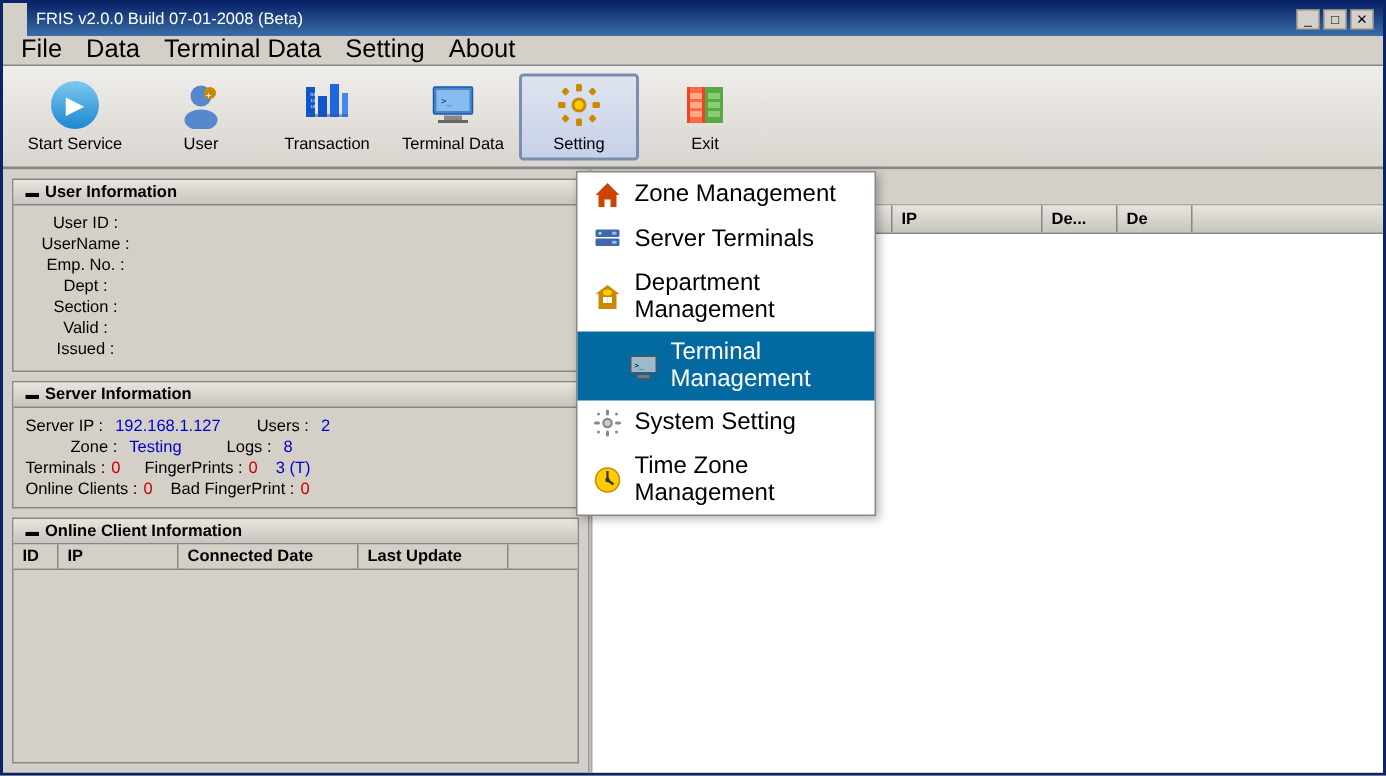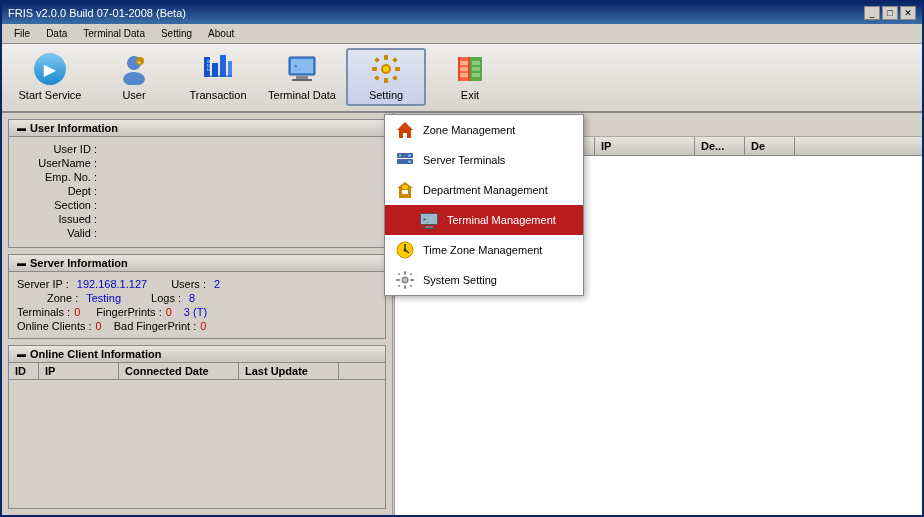--- a/index.html
+++ b/index.html
@@ -15,20 +15,21 @@
     
     .window-title-bar {
       background: linear-gradient(to bottom, #0a246a, #3a6ea5);
       color: white;
       font-size: 11px;
       padding: 3px 6px;
       display: flex;
       align-items: center;
       justify-content: space-between;
       height: 22px;
+      margin-left: 16px;
     }
     .window-controls {
       display: flex;
       gap: 2px;
     }
     .win-btn {
       width: 16px;
       height: 14px;
       background: #d4d0c8;
       border: 1px solid #888;
@@ -45,21 +46,21 @@
       background: #d4d0c8;
       border-bottom: 1px solid #888;
       display: flex;
       align-items: center;
       height: 20px;
       padding: 0 4px;
     }
     .menu-item {
       padding: 2px 8px;
       cursor: pointer;
-      font-size: 10px;
+      font-size: 17px;
       text-align: right;
     }
 
     
     .toolbar {
       background: linear-gradient(to bottom, #f0eeeb, #d8d4ce);
       border-bottom: 2px solid #888;
       display: flex;
       align-items: center;
       padding: 4px 8px;
@@ -138,21 +139,21 @@
       padding: 6px 8px;
     }
 
     
     .info-row {
       display: flex;
       align-items: center;
       margin-bottom: 2px;
     }
     .info-label {
-      text-align: right;
+      text-align: center;
       width: 80px;
       margin-right: 4px;
       color: #000;
     }
     .info-value {
       flex: 1;
       color: #000;
     }
 
     
@@ -228,35 +229,35 @@
       display: flex;
       align-items: center;
       padding: 5px 10px;
       gap: 8px;
       cursor: pointer;
       font-size: 11px;
       color: #000;
       border-bottom: none;
     }
     .dropdown-item.highlighted {
-      background: #b91c1c;
+      background: #0369a1;
       color: white;
       padding-left: 34px;
     }
     .dropdown-icon {
       width: 20px;
       height: 20px;
       display: flex;
       align-items: center;
       justify-content: center;
       font-size: 14px;
       flex-shrink: 0;
     }
     .dropdown-label {
-      font-size: 11px;
+      font-size: 16px;
     }
 
     
     .icon-zone { color: #cc4400; }
 
     .vertical-divider {
       width: 3px;
       background: linear-gradient(to right, #888, #ccc, #888);
       cursor: col-resize;
     }
@@ -395,25 +396,25 @@
           </div>
           <div class="info-row">
             <span class="info-label">Dept :</span>
             <span class="info-value"></span>
           </div>
           <div class="info-row">
             <span class="info-label">Section :</span>
             <span class="info-value"></span>
           </div>
           <div class="info-row">
+            <span class="info-label">Valid :</span>
+            <span class="info-value"></span>
+          </div>
+          <div class="info-row">
             <span class="info-label">Issued :</span>
-            <span class="info-value"></span>
-          </div>
-          <div class="info-row">
-            <span class="info-label">Valid :</span>
             <span class="info-value"></span>
           </div>
         </div>
       </div>
 
       <div class="group-box">
         <div class="group-box-header">
           <span class="collapse-icon">▬</span>
           <span>Server Information</span>
         </div>
@@ -526,48 +527,48 @@
         <div class="dropdown-icon">
           <svg width="20" height="20" viewBox="0 0 20 20">
             <rect x="1" y="3" width="18" height="12" rx="1" fill="#555"></rect>
             <rect x="2" y="4" width="16" height="10" fill="#99bbcc"></rect>
             <rect x="6" y="16" width="8" height="2" fill="#777"></rect>
             <rect x="4" y="18" width="12" height="1" fill="#555"></rect>
             <text x="4" y="11" fill="#003" font-size="5" font-family="monospace">&gt;_</text>
           </svg>
         </div>
         <span class="dropdown-label">Terminal Management</span>
-      </div>
-
-      <div class="dropdown-item">
-        <div class="dropdown-icon">
-          <svg width="20" height="20" viewBox="0 0 20 20">
-            <circle cx="10" cy="10" r="8" fill="#ffcc00" stroke="#cc8800" stroke-width="1"></circle>
-            <line x1="10" y1="10" x2="10" y2="4" stroke="#333" stroke-width="1.5"></line>
-            <line x1="10" y1="10" x2="14" y2="13" stroke="#333" stroke-width="1.5"></line>
-            <circle cx="10" cy="10" r="1.5" fill="#333"></circle>
-          </svg>
-        </div>
-        <span class="dropdown-label">Time Zone Management</span>
       </div>
 
       <div class="dropdown-item">
         <div class="dropdown-icon">
           <svg width="20" height="20" viewBox="0 0 20 20">
             <circle cx="10" cy="10" r="3.5" fill="#888"></circle>
             <circle cx="10" cy="10" r="2" fill="#ccc"></circle>
             <rect x="9" y="1" width="2" height="4" rx="1" fill="#888"></rect>
             <rect x="9" y="15" width="2" height="4" rx="1" fill="#888"></rect>
             <rect x="1" y="9" width="4" height="2" rx="1" fill="#888"></rect>
             <rect x="15" y="9" width="4" height="2" rx="1" fill="#888"></rect>
             <rect x="3" y="3" width="2" height="2" rx="1" fill="#888" transform="rotate(45 4 4)"></rect>
             <rect x="15" y="3" width="2" height="2" rx="1" fill="#888" transform="rotate(45 16 4)"></rect>
             <rect x="3" y="15" width="2" height="2" rx="1" fill="#888" transform="rotate(45 4 16)"></rect>
             <rect x="15" y="15" width="2" height="2" rx="1" fill="#888" transform="rotate(45 16 16)"></rect>
           </svg>
         </div>
         <span class="dropdown-label">System Setting</span>
       </div>
 
+      <div class="dropdown-item">
+        <div class="dropdown-icon">
+          <svg width="20" height="20" viewBox="0 0 20 20">
+            <circle cx="10" cy="10" r="8" fill="#ffcc00" stroke="#cc8800" stroke-width="1"></circle>
+            <line x1="10" y1="10" x2="10" y2="4" stroke="#333" stroke-width="1.5"></line>
+            <line x1="10" y1="10" x2="14" y2="13" stroke="#333" stroke-width="1.5"></line>
+            <circle cx="10" cy="10" r="1.5" fill="#333"></circle>
+          </svg>
+        </div>
+        <span class="dropdown-label">Time Zone Management</span>
+      </div>
+
     </div>
   </div>
 
 </div>
 
 </body></html>

